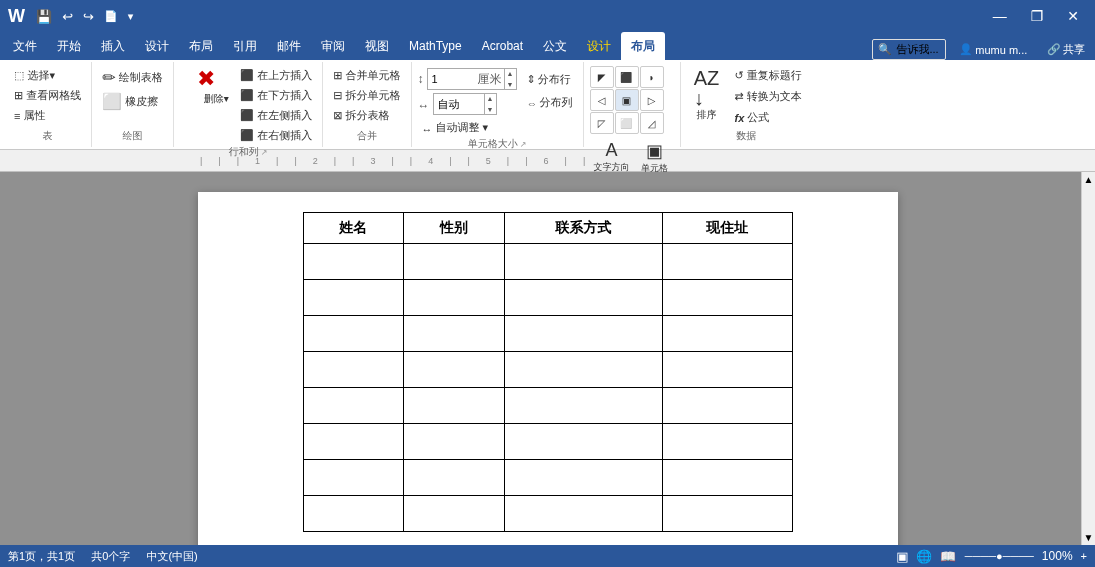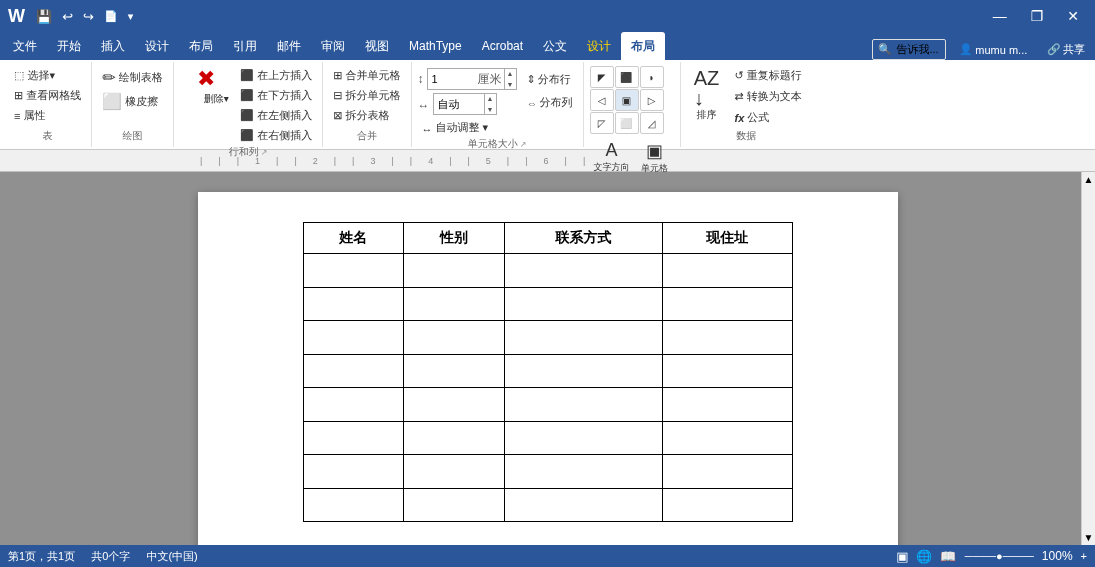--- a/index.html
+++ b/index.html
@@ -206,21 +206,21 @@
     }
 
     
     .page {
       background: white;
       width: 700px;
       min-height: 360px;
       box-shadow: 0 2px 8px rgba(0,0,0,0.3);
       display: flex;
       justify-content: center;
-      padding: 30px 40px;
+      padding: 20px 40px;
       position: relative;
     }
 
     
     .doc-table {
       border-collapse: collapse;
       width: 490px;
     }
     .doc-table th, .doc-table td {
       border: 1px solid #000;

